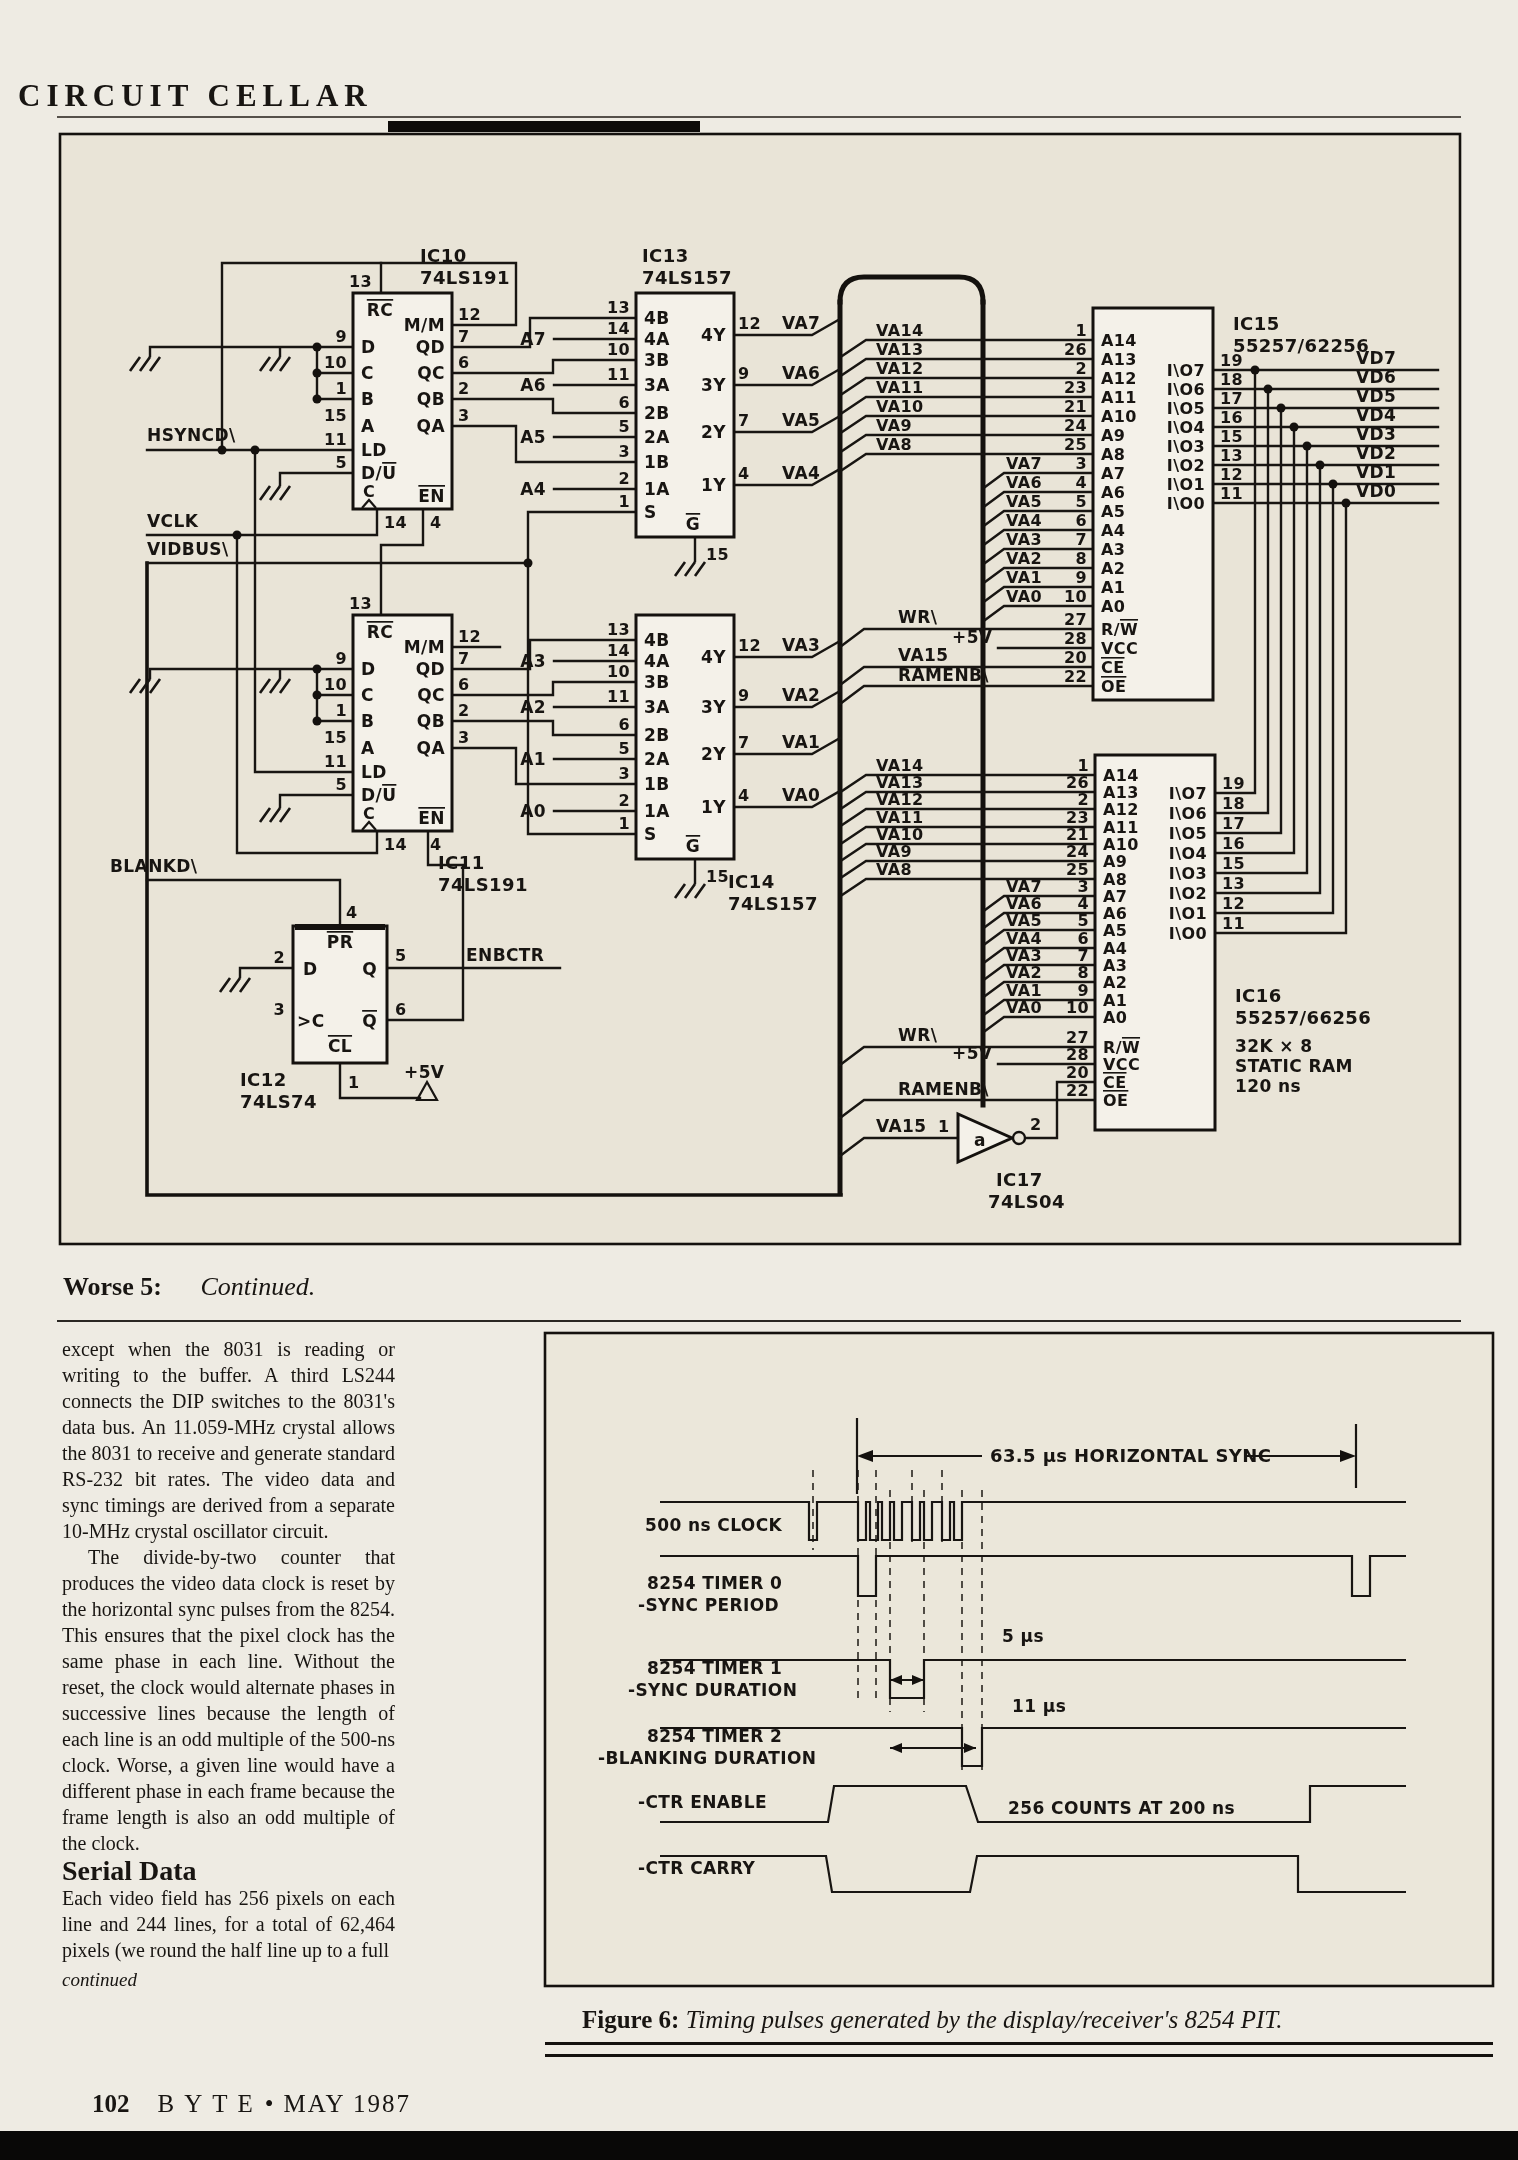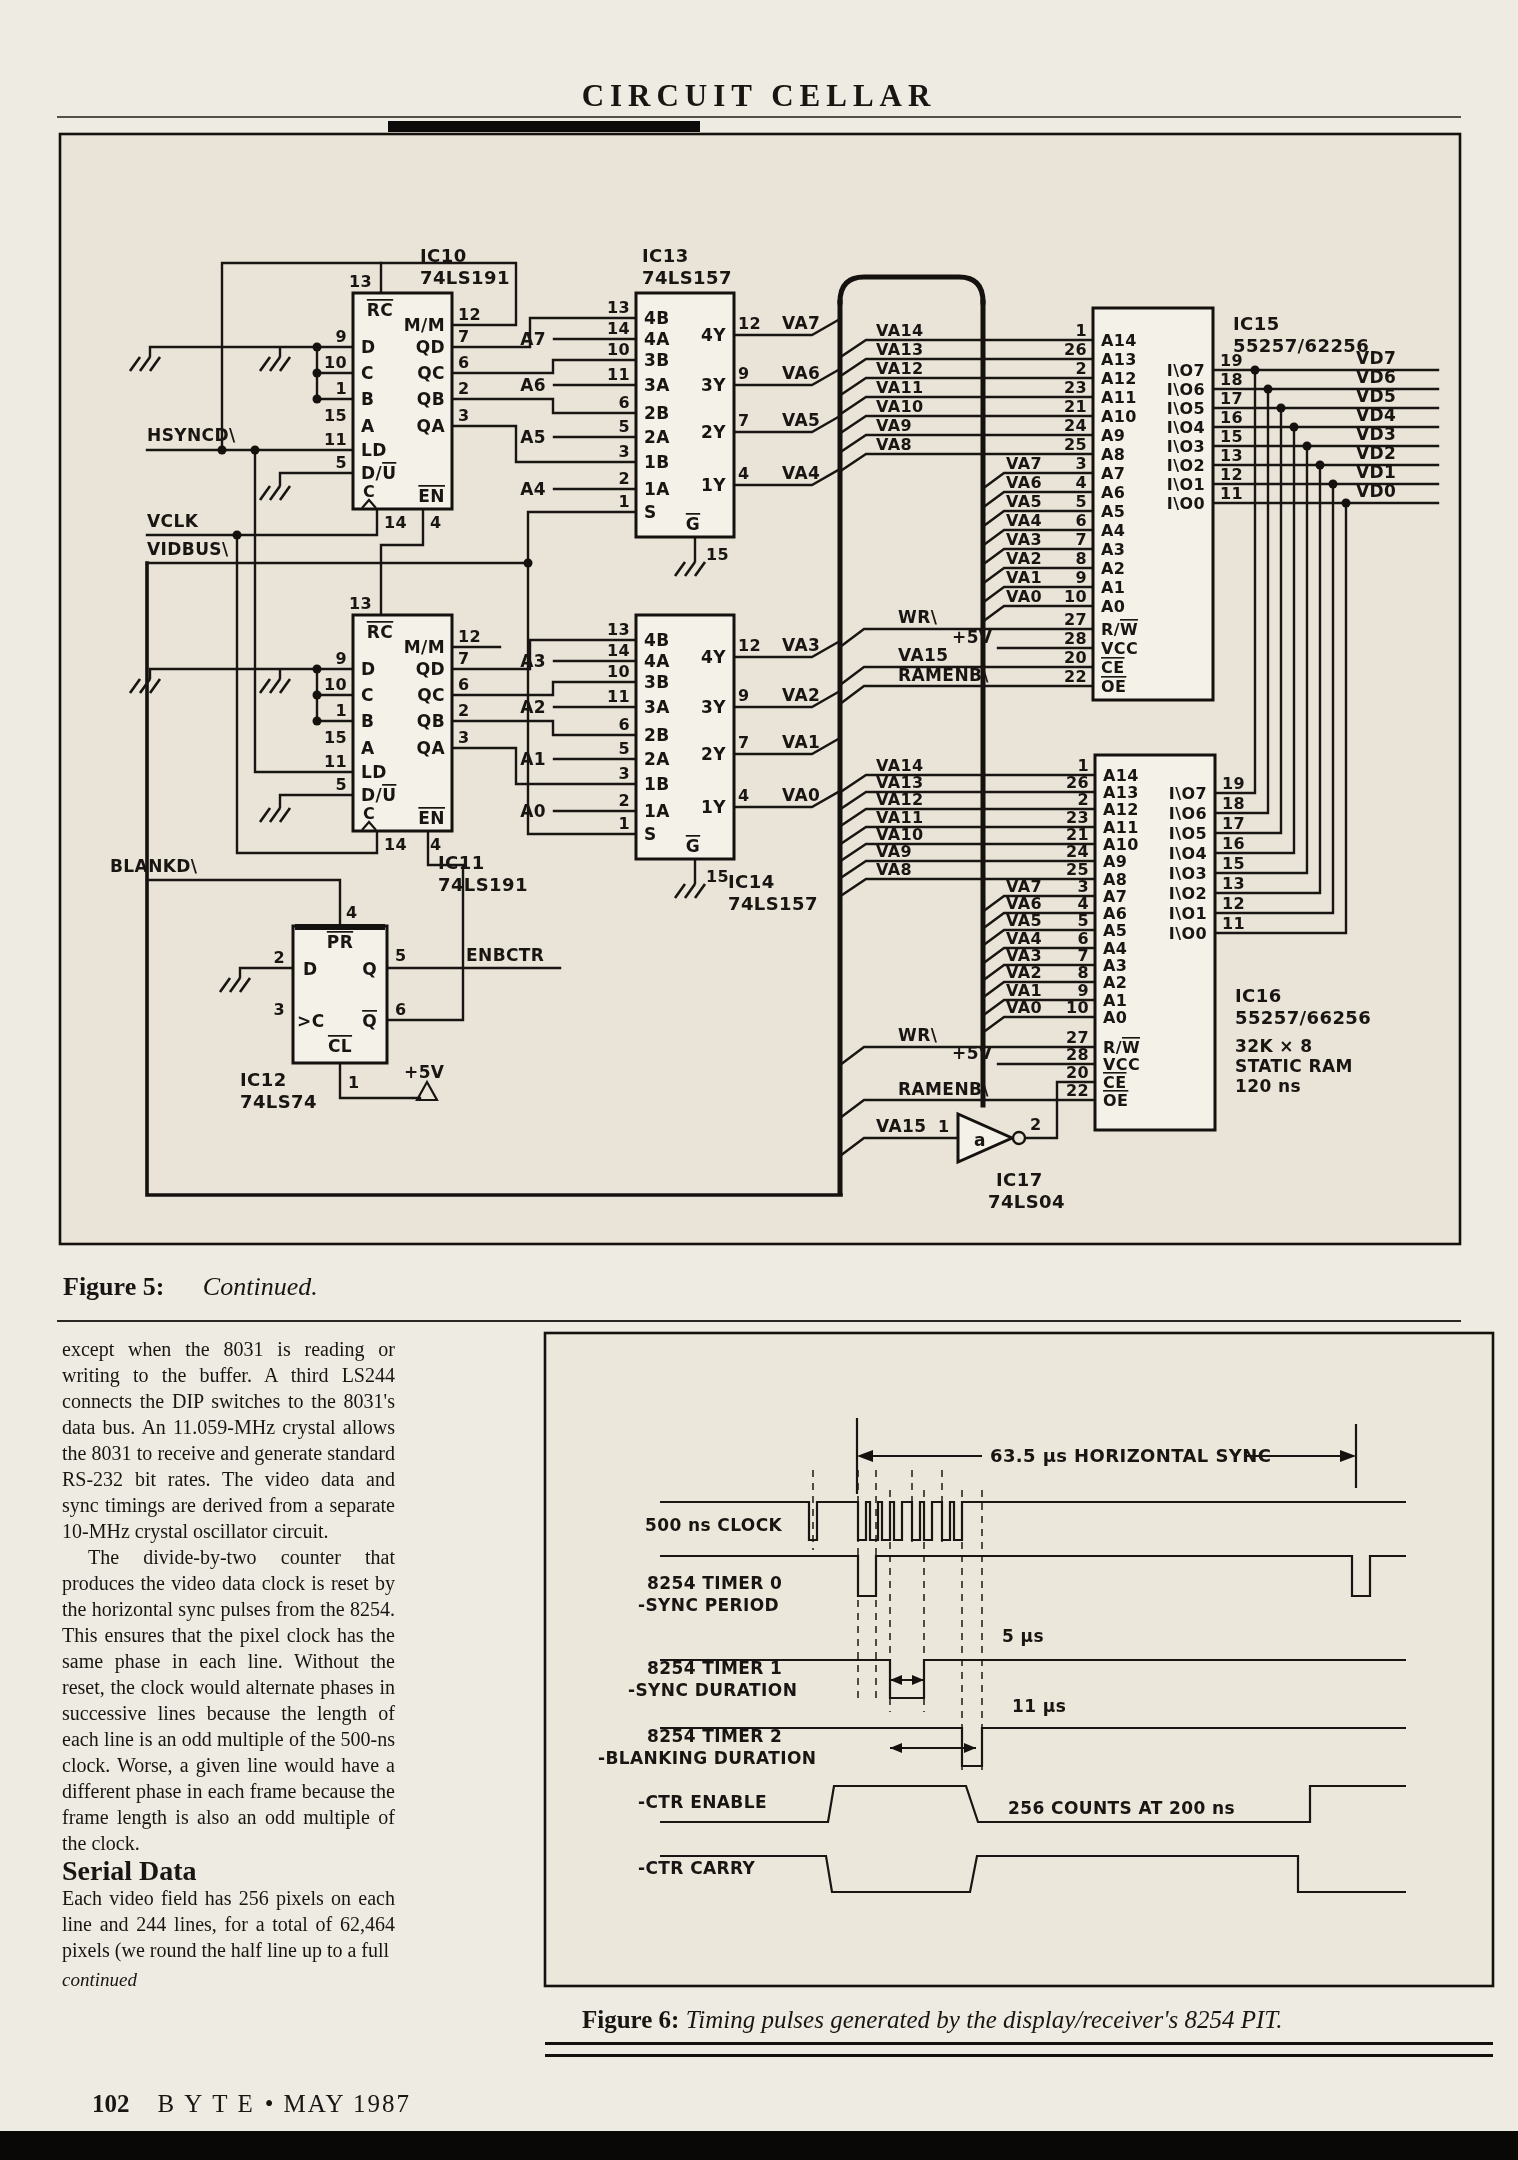--- a/index.html
+++ b/index.html
@@ -1,18 +1,18 @@
 <!DOCTYPE html>
 <html><head>
 <meta charset="utf-8">
 <style>
   html,body{margin:0;padding:0;}
   body{width:1518px;height:2160px;position:relative;background:#eeebe3;font-family:"Liberation Serif",serif;color:#181512;overflow:hidden;}
   .abs{position:absolute;}
-  .masthead-title{left:0;right:0;top:78px;text-align:center;font-size:31px;font-weight:700;letter-spacing:6px;font-family:"Liberation Serif",serif;}
+  .masthead-title{left:0;right:0;top:78px;text-align:left;font-size:31px;font-weight:700;letter-spacing:6px;font-family:"Liberation Serif",serif;padding-left:18px;}
   .rule-thin{left:57px;width:1404px;top:116px;height:2px;background:#55504a;}
   .rule-thick{left:388px;width:312px;top:121px;height:11px;background:#0d0b09;}
   .fig5-cap{left:63px;top:1272px;font-size:26px;}
   .fig5-cap b{font-weight:700;}
   .fig5-cap i{font-style:italic;margin-left:32px;}
   .cap-rule{left:57px;width:1404px;top:1320px;height:2px;background:#2a2723;}
   .col{left:62px;top:1336px;width:333px;font-size:20px;line-height:26px;text-align:justify;}
   .col p{margin:0;}
   .col p.ind{text-indent:26px;font-family:Liberation Serif, serif;}
   .col h3{margin:3px 0 2px 0;font-size:28px;line-height:24px;}
@@ -474,21 +474,21 @@
     <text x="1356" y="383" font-size="17" font-weight="700">VD6</text>
     <text x="1356" y="402" font-size="17" font-weight="700">VD5</text>
     <text x="1356" y="421" font-size="17" font-weight="700">VD4</text>
     <text x="1356" y="440" font-size="17" font-weight="700">VD3</text>
     <text x="1356" y="459" font-size="17" font-weight="700">VD2</text>
     <text x="1356" y="478" font-size="17" font-weight="700">VD1</text>
     <text x="1356" y="497" font-size="17" font-weight="700">VD0</text>
   </svg>
 
 <div class="abs fig5-cap">
-  <b>Figure 5:</b>
+  <b>Worse 5:</b>
   <i>Continued.</i>
 </div>
 <div class="abs cap-rule"></div>
 
 <div class="abs col">
   <p>except when the 8031 is reading or writing to the buffer. A third LS244 connects the DIP switches to the 8031's data bus. An 11.059-MHz crystal allows the 8031 to receive and generate standard RS-232 bit rates. The video data and sync timings are derived from a separate 10-MHz crystal oscillator circuit.</p>
   <p class="ind">The divide-by-two counter that produces the video data clock is reset by the horizontal sync pulses from the 8254. This ensures that the pixel clock has the same phase in each line. Without the reset, the clock would alternate phases in successive lines because the length of each line is an odd multiple of the 500-ns clock. Worse, a given line would have a different phase in each frame because the frame length is also an odd multiple of the clock.</p>
   <h3>Serial Data</h3>
   <p>Each video field has 256 pixels on each line and 244 lines, for a total of 62,464 pixels (we round the half line up to a full</p>
   <p class="cont">continued</p>

